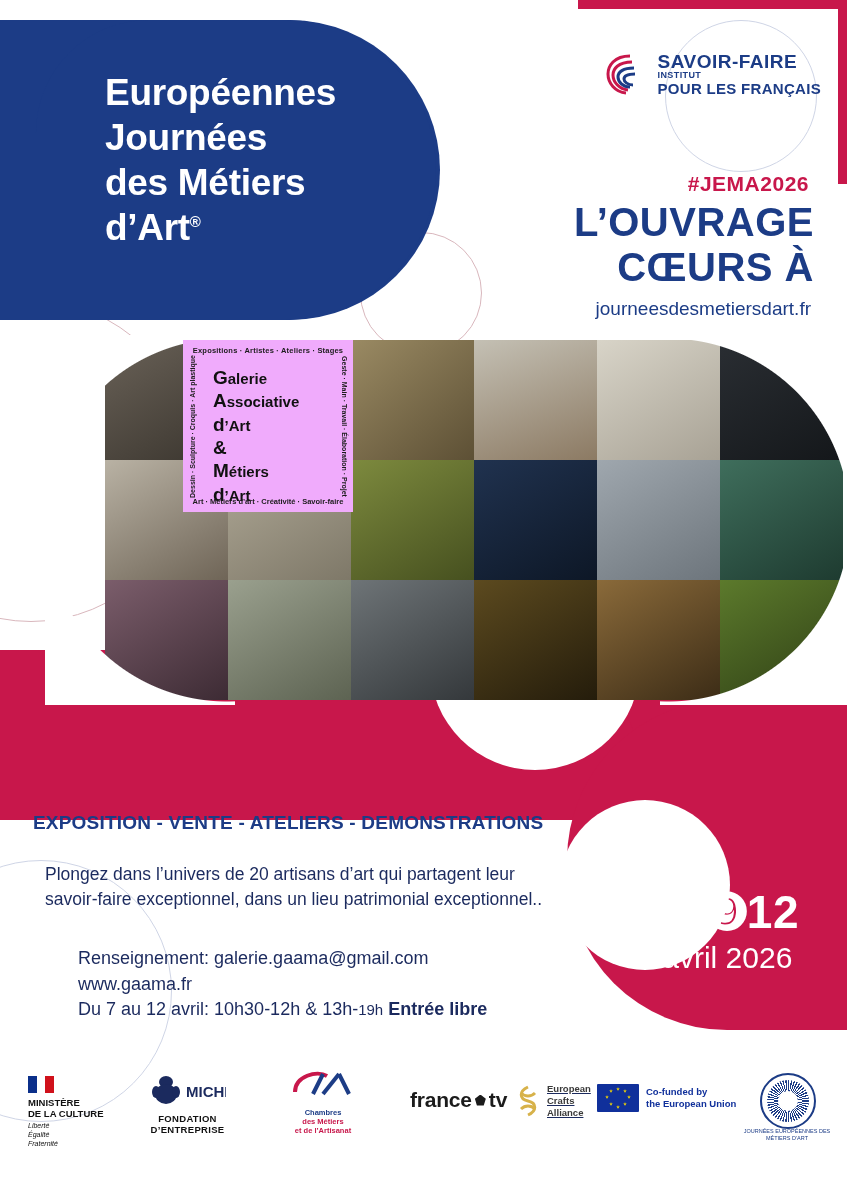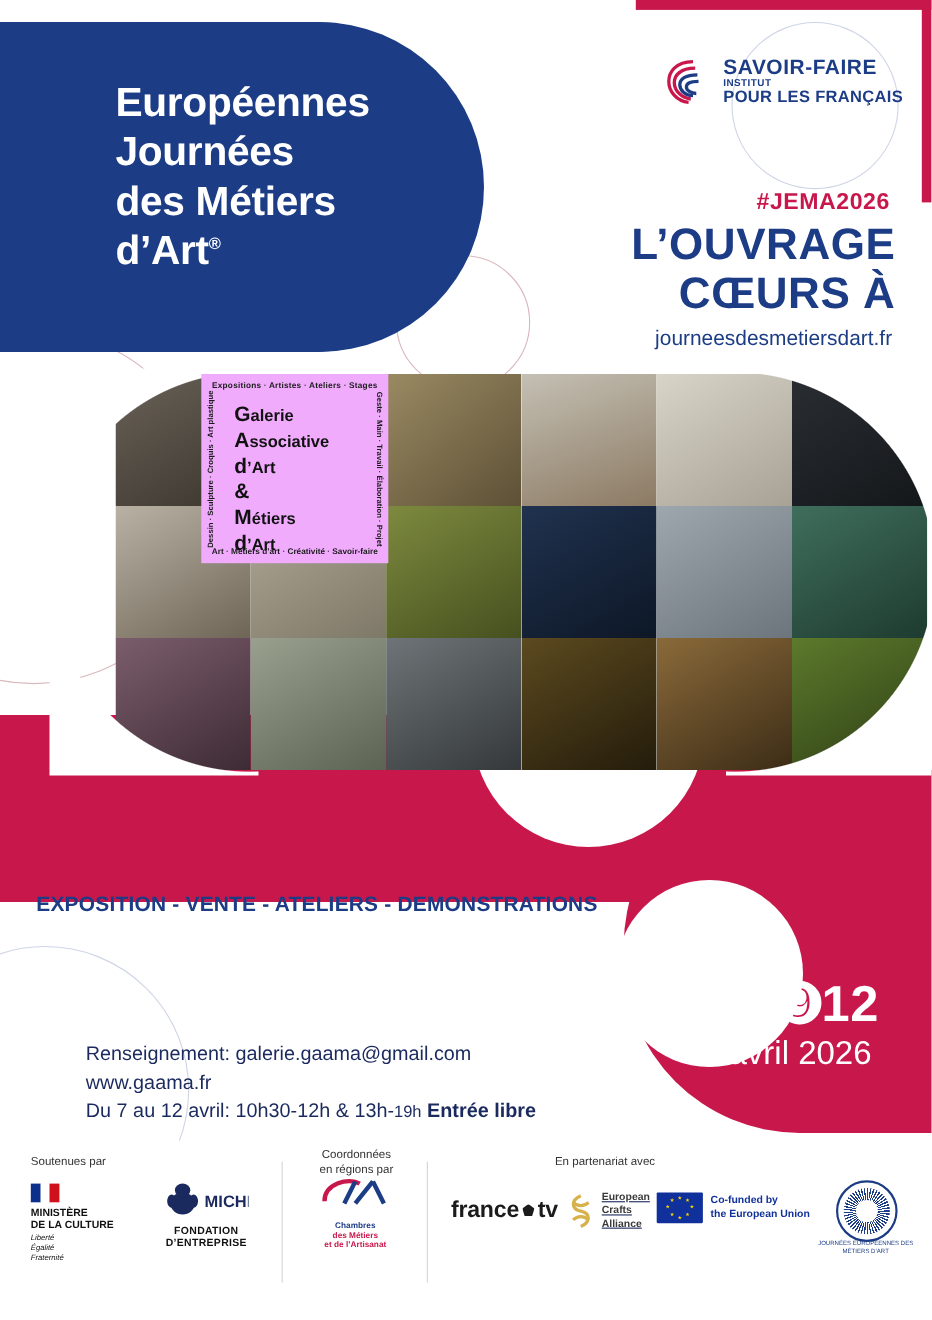--- a/index.html
+++ b/index.html
@@ -696,43 +696,31 @@
   <div class="white-notch"></div>
   <div class="white-notch-2"></div>
 
 
   <div class="dates">
     <div class="dates-range">07➒12</div>
     <div class="dates-month">avril 2026</div>
   </div>
 
   <div class="strip-title">EXPOSITION - VENTE - ATELIERS - DEMONSTRATIONS</div>
+  <div class="para">Plongez dans l’univers de 20 artisans d’art qui partagent leur savoir-faire exceptionnel, dans un lieu patrimonial exceptionnel..</div>
 
   <div class="contact">
     <div>Renseignement: galerie.gaama@gmail.com</div>
     <div>www.gaama.fr</div>
     <div>
       <span>Du 7 au 12 avril: 10h30-12h &amp; 13h-</span><span class="hours-small">19h</span>
       <span class="free">Entrée libre</span>
     </div>
   </div>
 
-  <div class="footer">
-    <div class="foot-sep" style="left:256px;"></div>
-    <div class="foot-sep" style="left:388px;"></div>
-
-    <div class="foot-label" style="left:28px; top:12px; width:110px; text-align:left;">Soutenues par</div>
-
-    <div class="foot-label" style="left:278px; top:6px; width:92px;">
-      <div>Coordonnées</div>
-      <div>en régions par</div>
-    </div>
-
-    <div class="foot-label" style="left:455px; top:12px; width:190px;">En partenariat avec</div>
-  </div>
 
   <div class="mc-logo">
     <div class="mc-flag">
       <i style="background:#0b2f8a"></i>
         <i style="background:#ffffff"></i>
         <i style="background:#d0111b"></i>
     </div>
     <div class="mc-txt">
       <div>MINISTÈRE</div>
       <div>DE LA CULTURE</div>

